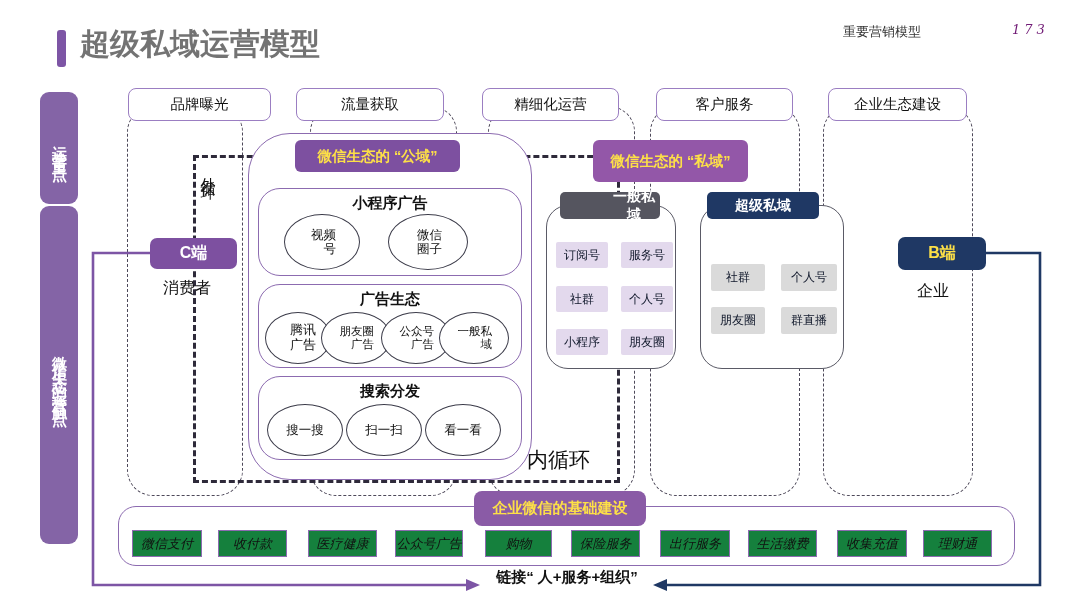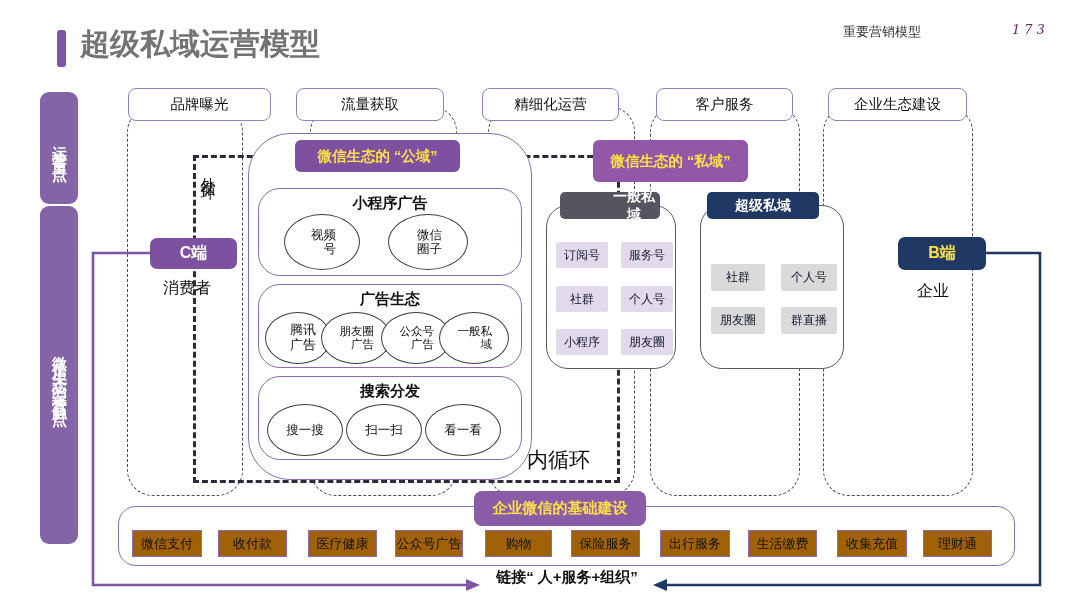--- a/index.html
+++ b/index.html
@@ -51,21 +51,21 @@
   .pill-gray{background:#DADADA;}
   
   .cbox{left:150px;top:238px;width:87px;height:31px;background:#7D50A0;border-radius:7px;
         color:#fff;font-size:16px;font-weight:600;z-index:6;}
   .bbox{left:898px;top:237px;width:88px;height:33px;background:#1F3864;border-radius:7px;
         color:#fde047;font-size:16px;font-weight:600;z-index:6;}
   .sub-label{font-size:16px;font-weight:500;color:#111;z-index:6;}
   
   .bottom-cont{left:118px;top:506px;width:897px;height:60px;background:#fff;
                border:1.6px solid #8C6BB0;border-radius:18px;z-index:3;}
-  .fbox{top:530px;height:27px;background:#a16207;border:1.3px solid #8C6BB0;font-size:13px;z-index:5;}
+  .fbox{top:530px;height:27px;background:#15803d;border:1.3px solid #8C6BB0;font-size:13px;z-index:5;font-style:italic;}
   .link-label{left:478px;top:568px;width:178px;font-size:15px;font-weight:bold;z-index:6;text-align:center;}
   svg.overlay{position:absolute;left:0;top:0;z-index:8;pointer-events:none;}
 </style>
 </head>
 <body>
 
 <div id="canvas">
 
   <div class="abs title-bar"></div>
   <div class="abs page-title">超级私域运营模型</div>

